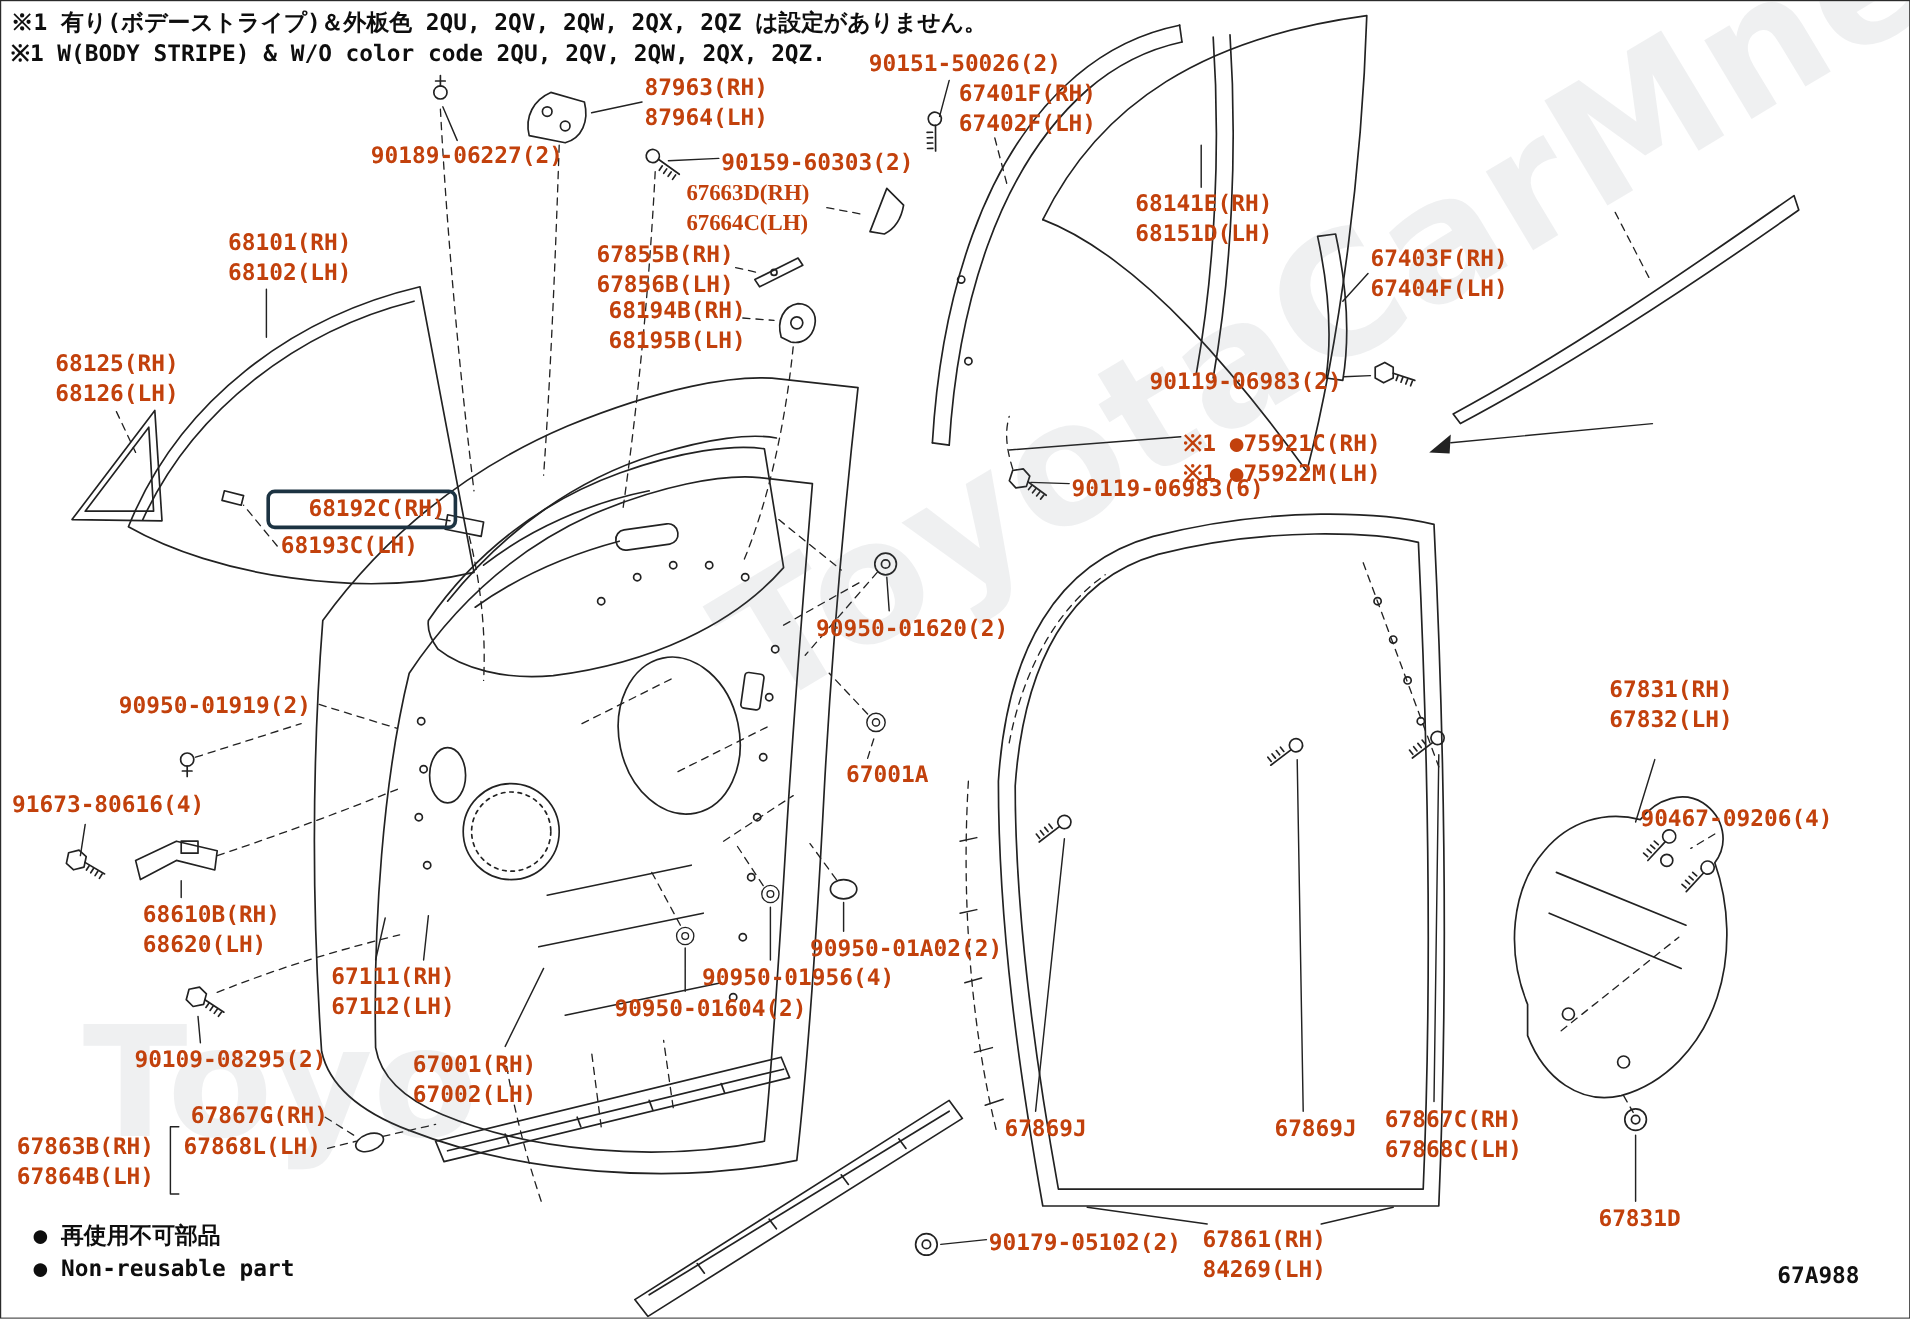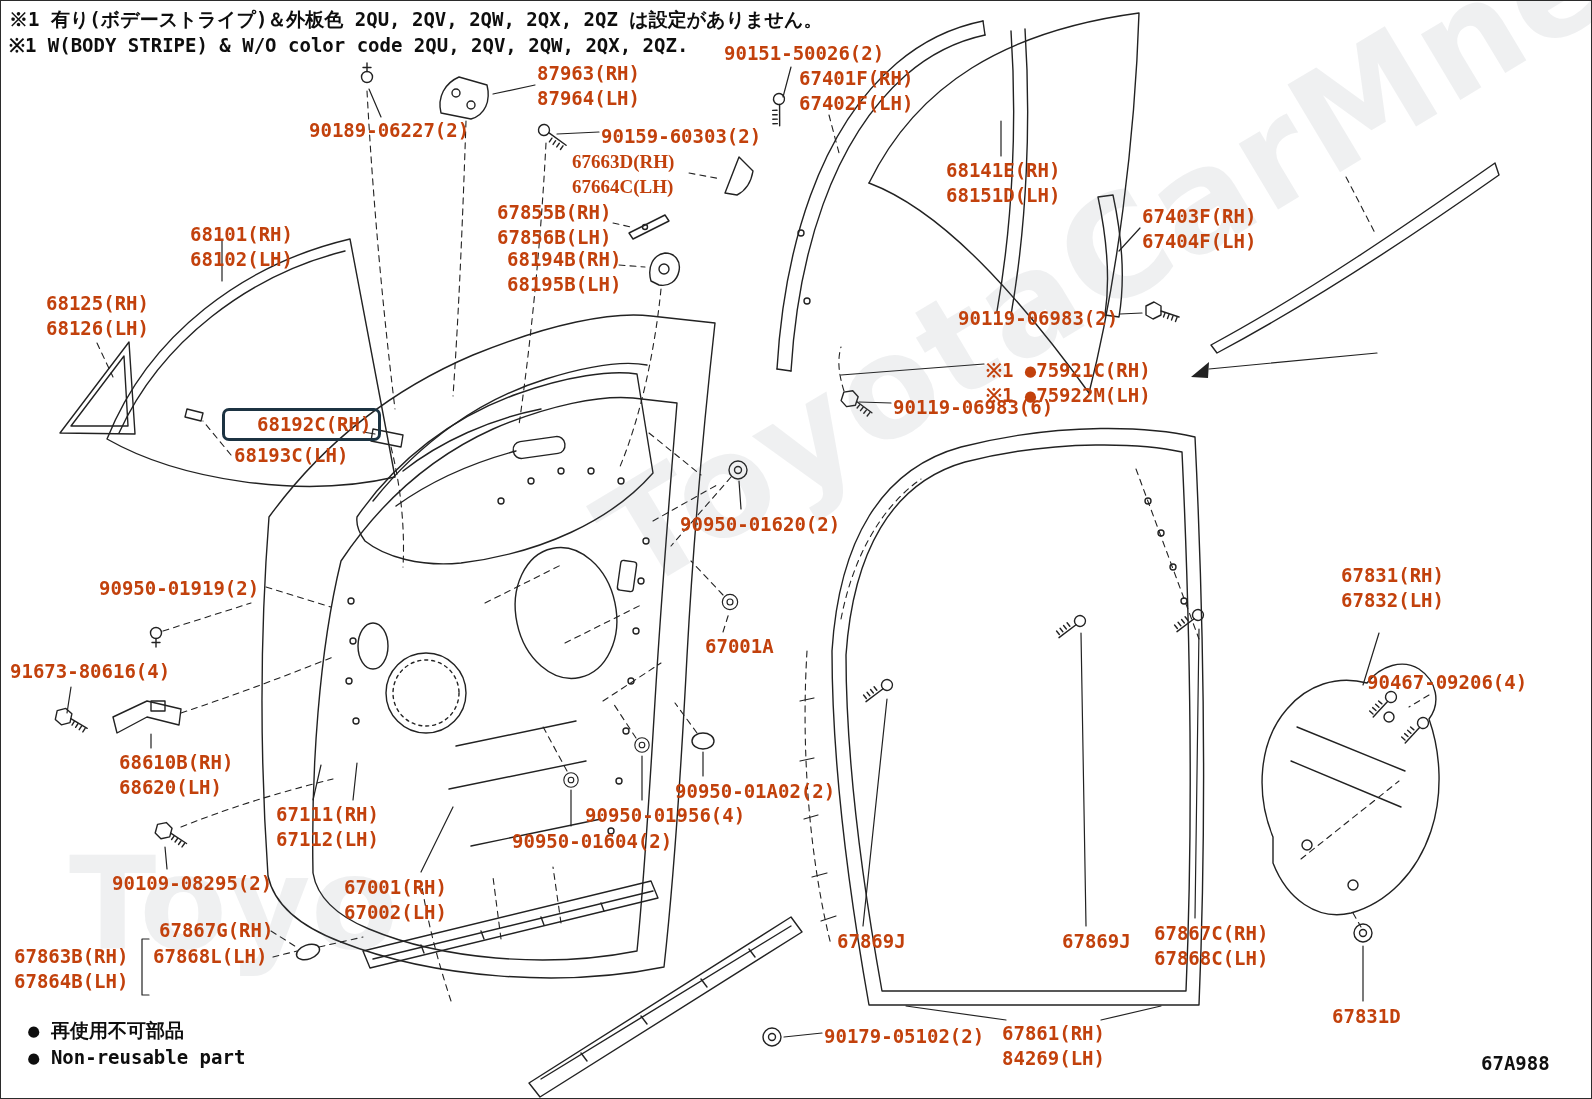--- a/index.html
+++ b/index.html
@@ -224,21 +224,21 @@
         <div>67664C(LH)</div>
       </div>
       <div class="part-label" style="left: 496px; top: 199px;">
         <div>67855B(RH)</div>
         <div>67856B(LH)</div>
       </div>
       <div class="part-label" style="left: 506px; top: 246px;">
         <div>68194B(RH)</div>
         <div>68195B(LH)</div>
       </div>
-      <div class="part-label" style="left: 189px; top: 189px; margin-top: 32px;">
+      <div class="part-label" style="left: 189px; top: 189px;">
         <div>68101(RH)</div>
         <div>68102(LH)</div>
       </div>
       <div class="part-label" style="left: 45px; top: 290px;">
         <div>68125(RH)</div>
         <div>68126(LH)</div>
       </div>
       <div class="part-label boxed" style="left: 231px; top: 412px; padding-left: 32px;">
         <div>68192C(RH)</div>
       </div>

